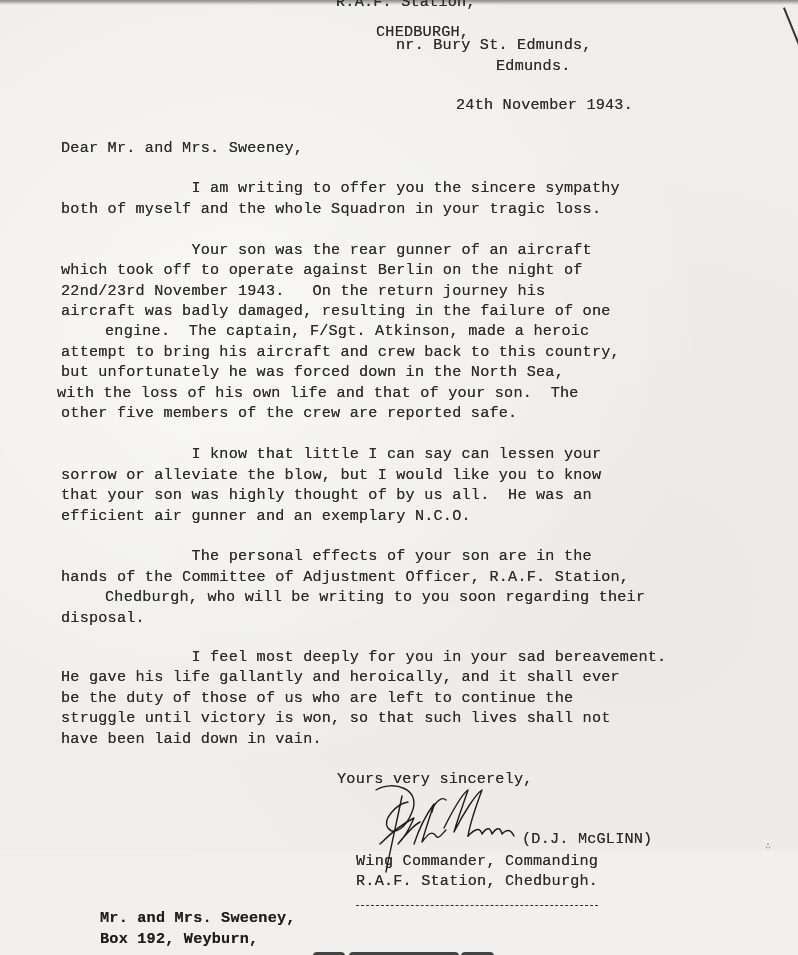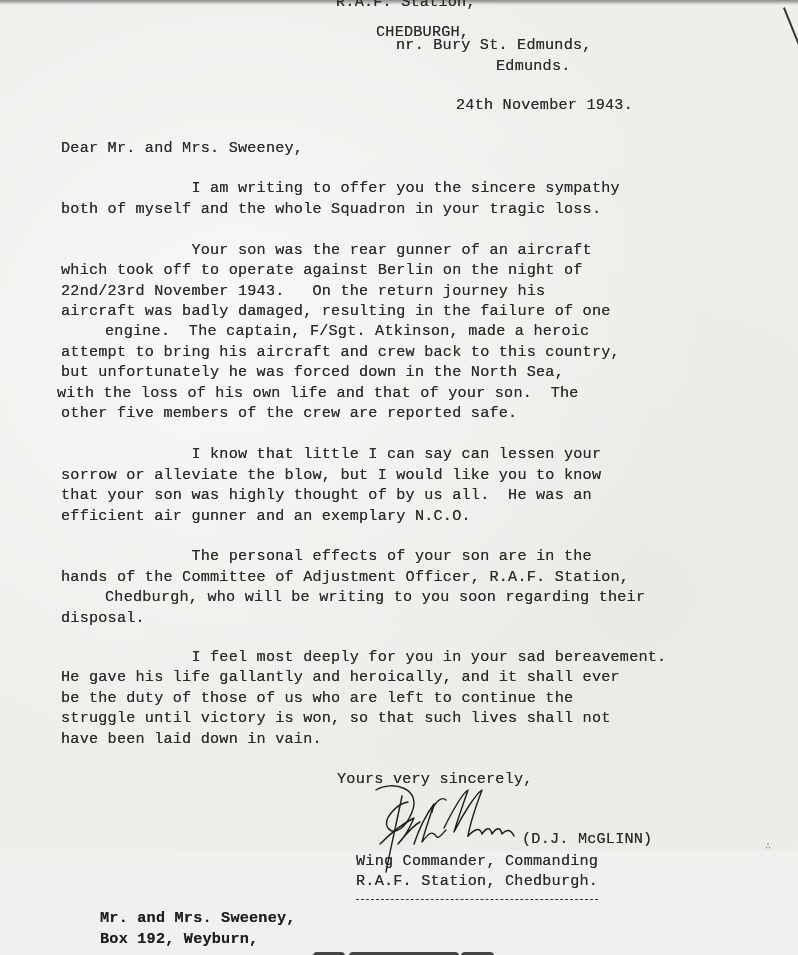--- a/index.html
+++ b/index.html
@@ -23,21 +23,21 @@
   .fold-line {
     position: absolute; left: 783px; top: 8px; width: 1.5px; height: 40px;
     background: #333; transform: rotate(-22deg); transform-origin: top left;
   }
   .line {
     position: absolute; white-space: pre; font-size: 15.2px; line-height: 20px;
     letter-spacing: 0.2px; color: #2a2a2a;
     text-shadow: 0 0 0.6px rgba(40,40,40,0.7);
   }
   .addr { font-size: 15.2px; }
-  .underlined { border-bottom: 1.5px dashed #333; padding-bottom: 8px; }
+  .underlined { border-bottom: 1.5px dashed #333; padding-bottom: 14px; }
   .sig {
     position: absolute; left: 372px; top: 782px; width: 150px; height: 95px;
   }
   .recipient .line { color: #1e1e1e; font-weight: bold; margin-left: 32px; }
   .bottom-tabs {
     position: absolute; top: 952px; height: 6px; background: #444;
     border-radius: 4px 4px 0 0;
   }
   .speck { position: absolute; color: #888; font-size: 10px; }
 </style>

